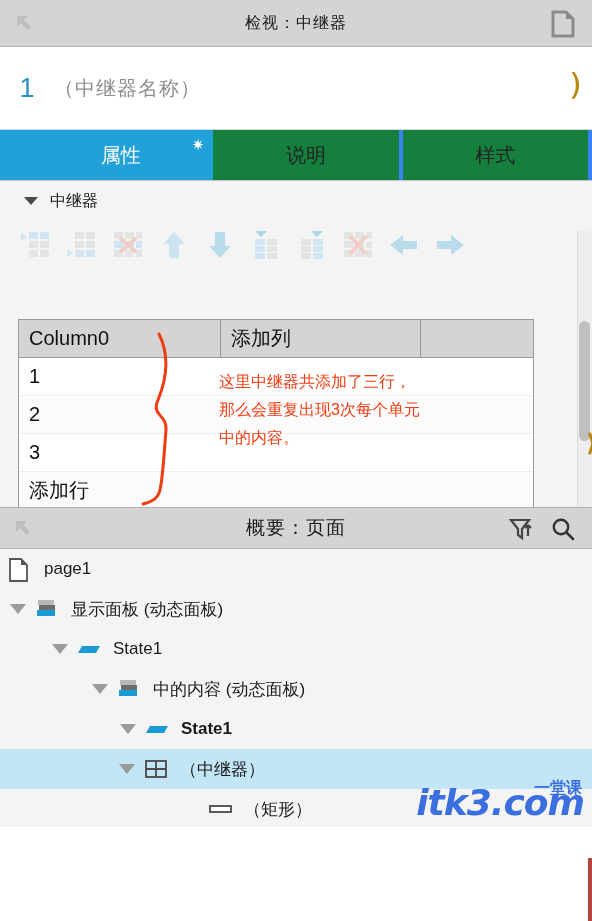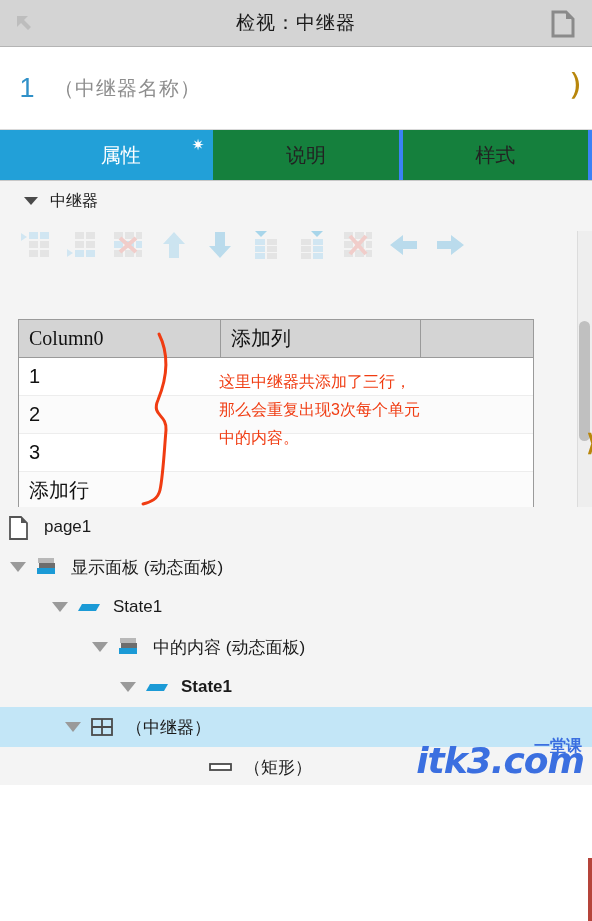--- a/index.html
+++ b/index.html
@@ -14,21 +14,21 @@
   
   .panel-titlebar {
     position: relative;
     height: 47px;
     background: #d4d4d4;
     border-bottom: 1px solid #b4b4b4;
     display: flex; align-items: center;
   }
   .panel-titlebar .title {
     position: absolute; left: 0; right: 0; text-align: center;
-    font-size: 19px; color: #1a1a1a; letter-spacing: 1px;
+    font-size: 16px; color: #1a1a1a; letter-spacing: 1px;
   }
   .tb-icon-left { position: absolute; left: 12px; top: 11px; width: 26px; height: 26px; }
   .tb-icon-right { position: absolute; right: 16px; top: 10px; width: 26px; height: 28px; }
 
   
   .name-row {
     height: 83px; background: #ffffff;
     display: flex; align-items: center;
     border-bottom: 1px solid #d9d9d9;
     position: relative;
@@ -82,21 +82,21 @@
   
   .dtable {
     position: absolute; left: 18px; top: 138px;
     width: 516px; height: 250px;
     border: 1px solid #9a9a9a; background: #ffffff;
     overflow: hidden;
   }
   .dt-head { display: flex; height: 38px; background: #d4d4d4; border-bottom: 1px solid #9a9a9a; }
   .dt-th {
     display: flex; align-items: center; padding-left: 10px;
-    font-size: 20px; color: #111; border-right: 1px solid #9a9a9a; font-family: Liberation Serif, serif;
+    font-size: 20px; color: #111; border-right: 1px solid #9a9a9a;
   }
   .dt-th.c0 { width: 202px; }
   .dt-th.c1 { width: 200px; }
   .dt-th.c2 { flex: 1; border-right: none; }
   .dt-row {
     display: flex; height: 38px; align-items: center;
     border-bottom: 1px solid #ededed; font-size: 20px; color: #111;
     padding-left: 10px;
   }
   .dt-row:nth-child(odd) { background: #fbfbfb; }
@@ -341,20 +341,40 @@
       <div class="annot">这里中继器共添加了三行，
 那么会重复出现3次每个单元
 中的内容。</div>
     </div>
 
     <div class="props-scroll-track"></div>
     <div class="props-scroll"></div>
     <span class="clip-right-2">⟩</span>
   </div>
 
+  <div class="outline-titlebar">
+    <span class="ol-icon-left">
+      <svg width="24" height="24" viewBox="0 0 24 24">
+        <path d="M4 4 L4 15 L8 11 L15 18 L18 15 L11 8 L15 4 Z" fill="#bdbdbd"></path>
+      </svg>
+    </span>
+    <span class="title">概要：页面</span>
+    <span class="ol-filter">
+      <svg width="26" height="26" viewBox="0 0 26 26">
+        <path d="M3 4 L21 4 L14 13 L14 22 L10 19 L10 13 Z" fill="none" stroke="#444" stroke-width="2.2"></path>
+        <path d="M20 20 L20 9 M20 9 L17 12 M20 9 L23 12" stroke="#444" stroke-width="2.2" fill="none"></path>
+      </svg>
+    </span>
+    <span class="ol-search">
+      <svg width="26" height="26" viewBox="0 0 26 26">
+        <circle cx="11" cy="11" r="7.2" fill="none" stroke="#333" stroke-width="2.4"></circle>
+        <path d="M16.5 16.5 L23 23" stroke="#333" stroke-width="2.6" stroke-linecap="round"></path>
+      </svg>
+    </span>
+  </div>
 
   <div class="tree">
 
     <div class="tree-row" style="padding-left:8px">
       <span class="ticon">
         <svg width="22" height="24" viewBox="0 0 22 24">
           <path d="M2 1 L13 1 L19 7 L19 23 L2 23 Z" fill="#fff" stroke="#555" stroke-width="1.8"></path>
           <path d="M13 1 L19 7 L13 7 Z" fill="#555"></path>
         </svg>
       </span>
@@ -398,21 +418,21 @@
     <div class="tree-row bold" style="padding-left:120px">
       <span class="tw"></span>
       <span class="ticon">
         <svg width="26" height="22" viewBox="0 0 26 22">
           <polygon points="5,8 23,8 19,15 1,15" fill="#1b9ad6"></polygon>
         </svg>
       </span>
       <span>State1</span>
     </div>
 
-    <div class="tree-row selected" style="padding-left:65px">
+    <div class="tree-row selected" style="padding-left:119px">
       <span class="tw"></span>
       <span class="ticon">
         <svg width="26" height="22" viewBox="0 0 26 22">
           <rect x="2" y="3" width="20" height="16" fill="none" stroke="#4a4a4a" stroke-width="1.8"></rect>
           <path d="M12 3 L12 19 M2 11 L22 11" stroke="#4a4a4a" stroke-width="1.8"></path>
         </svg>
       </span>
       <span>（中继器）</span>
     </div>
 

